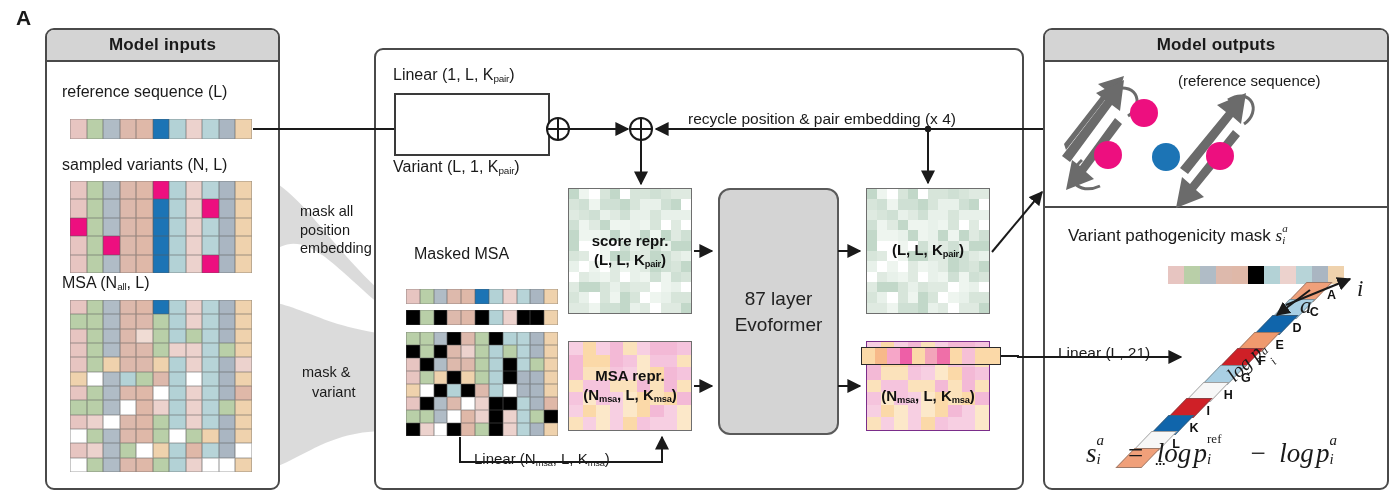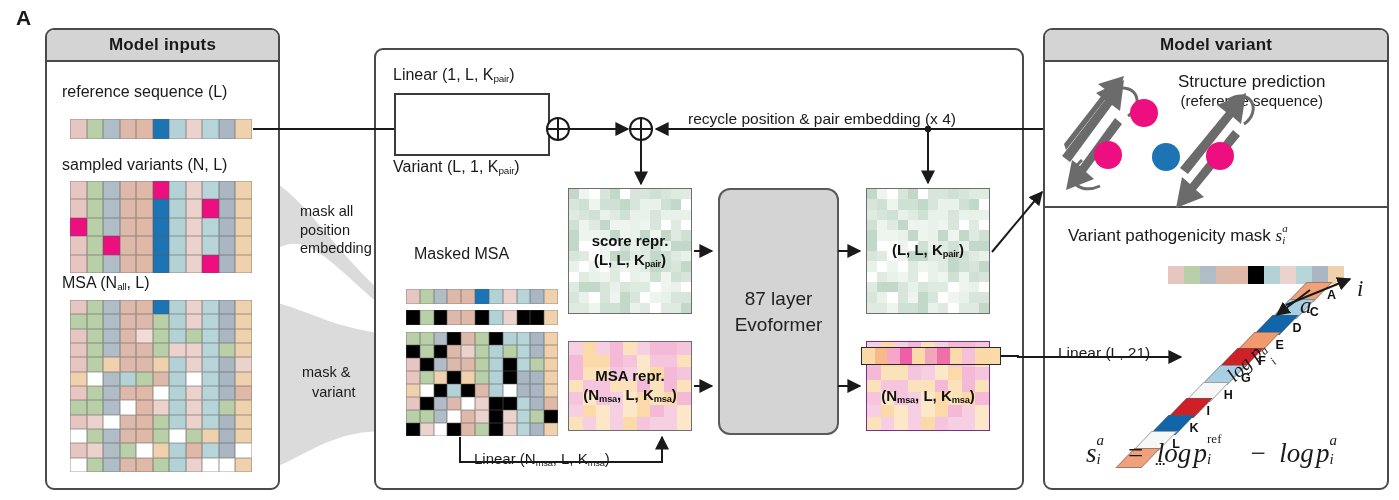--- a/index.html
+++ b/index.html
@@ -864,26 +864,25 @@
     <i style="flex: 1 1 0px; background: rgb(239, 111, 168);"></i>
     <i style="flex: 1 1 0px; background: rgb(251, 217, 168);"></i>
     <i style="flex: 1 1 0px; background: rgb(246, 192, 214);"></i>
     <i style="flex: 1 1 0px; background: rgb(251, 217, 168);"></i>
     <i style="flex: 1 1 0px; background: rgb(251, 217, 168);"></i>
   </div>
 
 <div class="lbl-sm" style="left:688px;top:110px;font-size:15.5px;">recycle position &amp; pair embedding (x 4)</div>
 
 <div class="panel" style="left:1043px;top:28px;width:346px;height:462px;">
-  <div class="panel-hdr">Model variant</div>
+  <div class="panel-hdr">Model outputs</div>
 </div>
 <div style="position:absolute;left:1045px;top:206px;width:342px;height:2px;background:#4a4a4a;"></div>
 
 <div class="lbl" style="left:1178px;top:72px;font-size:17px;line-height:1.2;">
-  <div>Structure prediction</div>
   <div style="font-size:15px;text-align:center;">(reference sequence)</div>
 </div>
 
 <svg class="ov" viewBox="0 0 1399 500">
   <g stroke="#6b6b6b" stroke-width="3" fill="none">
     <path d="M1108,92 C1136,78 1146,104 1128,116"></path>
     <path d="M1082,160 C1062,178 1078,196 1100,186"></path>
     <path d="M1228,100 C1252,86 1262,112 1244,124"></path>
   </g>
   <g fill="#6b6b6b">

